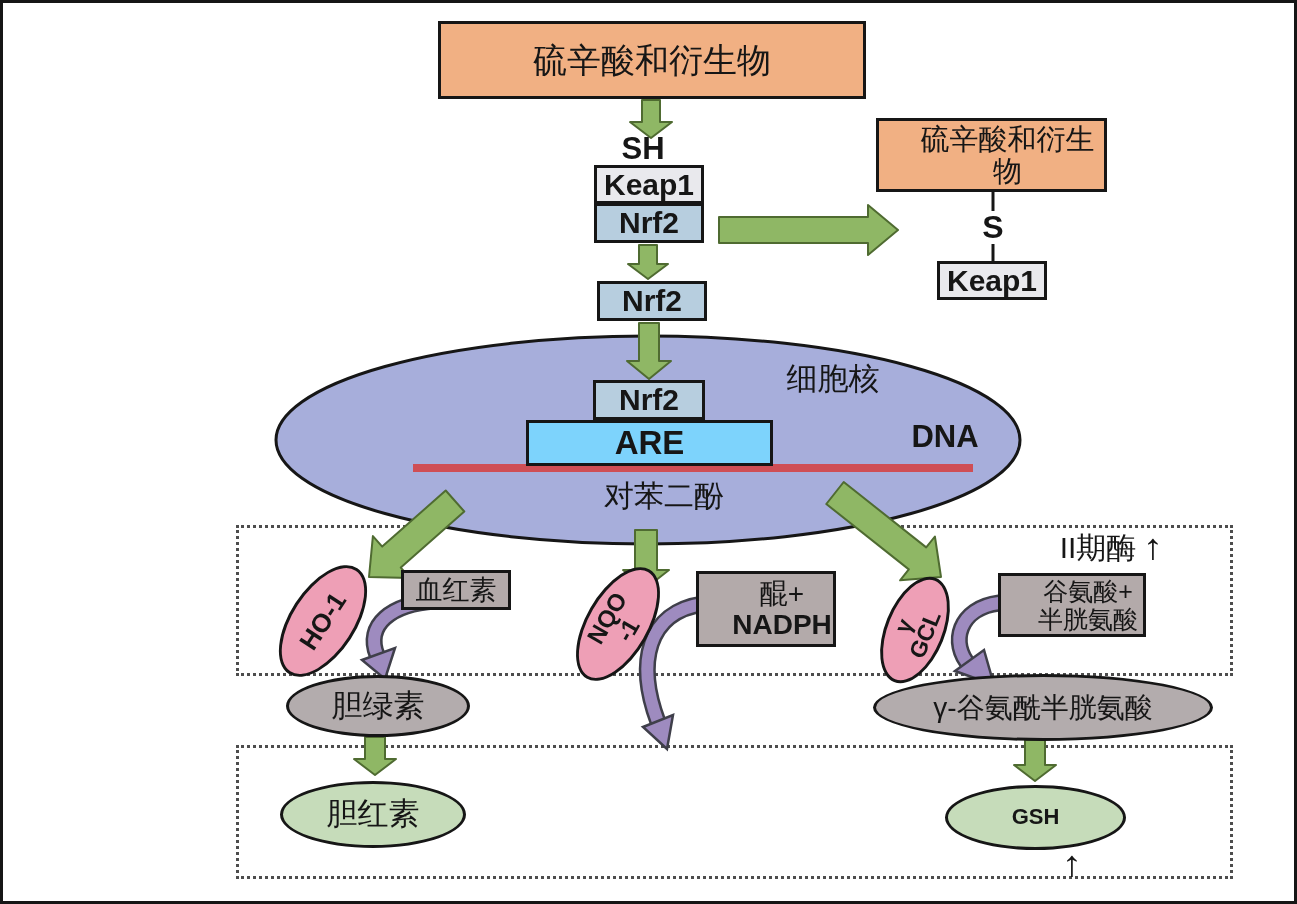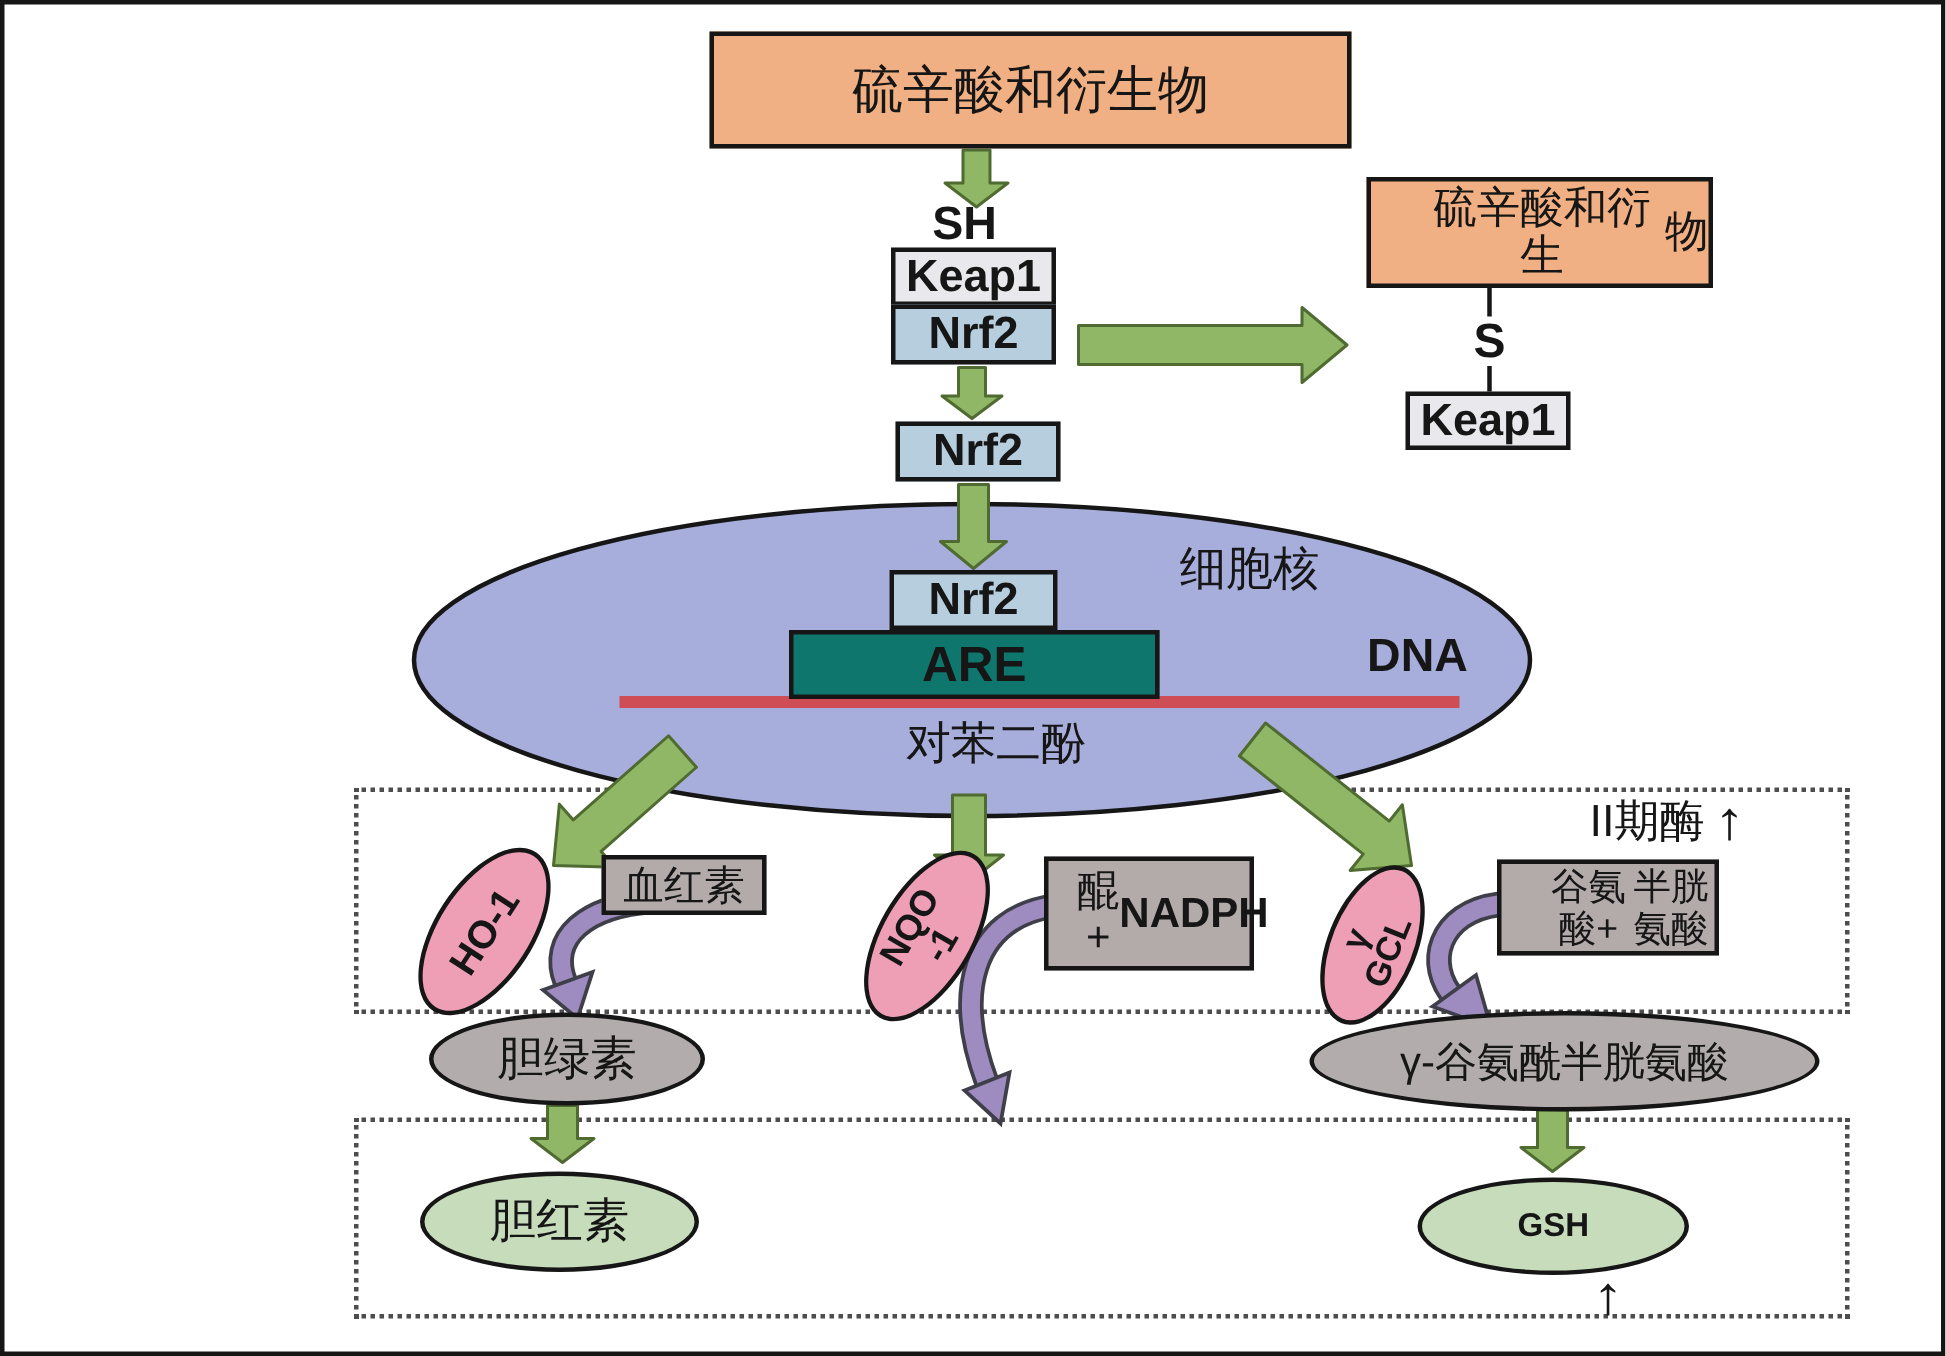--- a/index.html
+++ b/index.html
@@ -6,39 +6,39 @@
   #stage{
     position:relative;width:1297px;height:904px;background:#ffffff;
     border:3px solid #161616;box-sizing:border-box;overflow:hidden;
     font-family:"Liberation Sans","DejaVu Sans",sans-serif;color:#161616;
   }
   .node{
     position:absolute;box-sizing:border-box;border:3px solid #161616;
     display:flex;align-items:center;justify-content:center;text-align:center;
     line-height:1.12;color:#161616;
   }
-  .orange{background:#f1b083;margin-left:35px;}
+  .orange{background:#f1b083;}
   .lgray{background:#e9e9ed;}
   .lblue{background:#b7cedf;}
-  .are{background:#0f766e;}
+  .are{background:#7dd3fc;}
   .gbox{background:#b3aaaa;}
   .gell{background:#b3acad;border-radius:50%;}
   .grell{background:#c6dcba;border-radius:50%;}
   .pinkell{background:#ee9fb6;border-radius:50%;border:3px solid #161616;
     position:absolute;box-sizing:border-box;display:flex;align-items:center;justify-content:center;}
   .vert{transform:rotate(-90deg);white-space:nowrap;text-align:center;line-height:1.02;}
   .vert .l{display:block;}
   .latin{font-weight:600;}
   .dotted{position:absolute;border:3px dotted #4d4d4d;box-sizing:border-box;z-index:1;background:transparent;}
   svg.layer{position:absolute;left:0;top:0;z-index:2;}
   .node,.pinkell,.lbl{z-index:3;}
   .lbl{position:absolute;display:flex;align-items:center;justify-content:center;
     text-align:center;line-height:1.1;color:#161616;}
   .uparr{font-weight:bold;font-size:36px;transform:scaleX(1.15);margin-left:8px;}
-  .col{padding-left:32px;}
+  .col{flex-direction:column;padding-left:32px;}
 </style>
 </head>
 <body>
 
 <div id="stage">
 
   <div class="dotted" style="left:233px;top:522px;width:997px;height:151px;"></div>
   <div class="dotted" style="left:233px;top:742px;width:997px;height:134px;"></div>
 
   <svg class="layer" width="1297" height="904" viewBox="0 0 1297 904">

